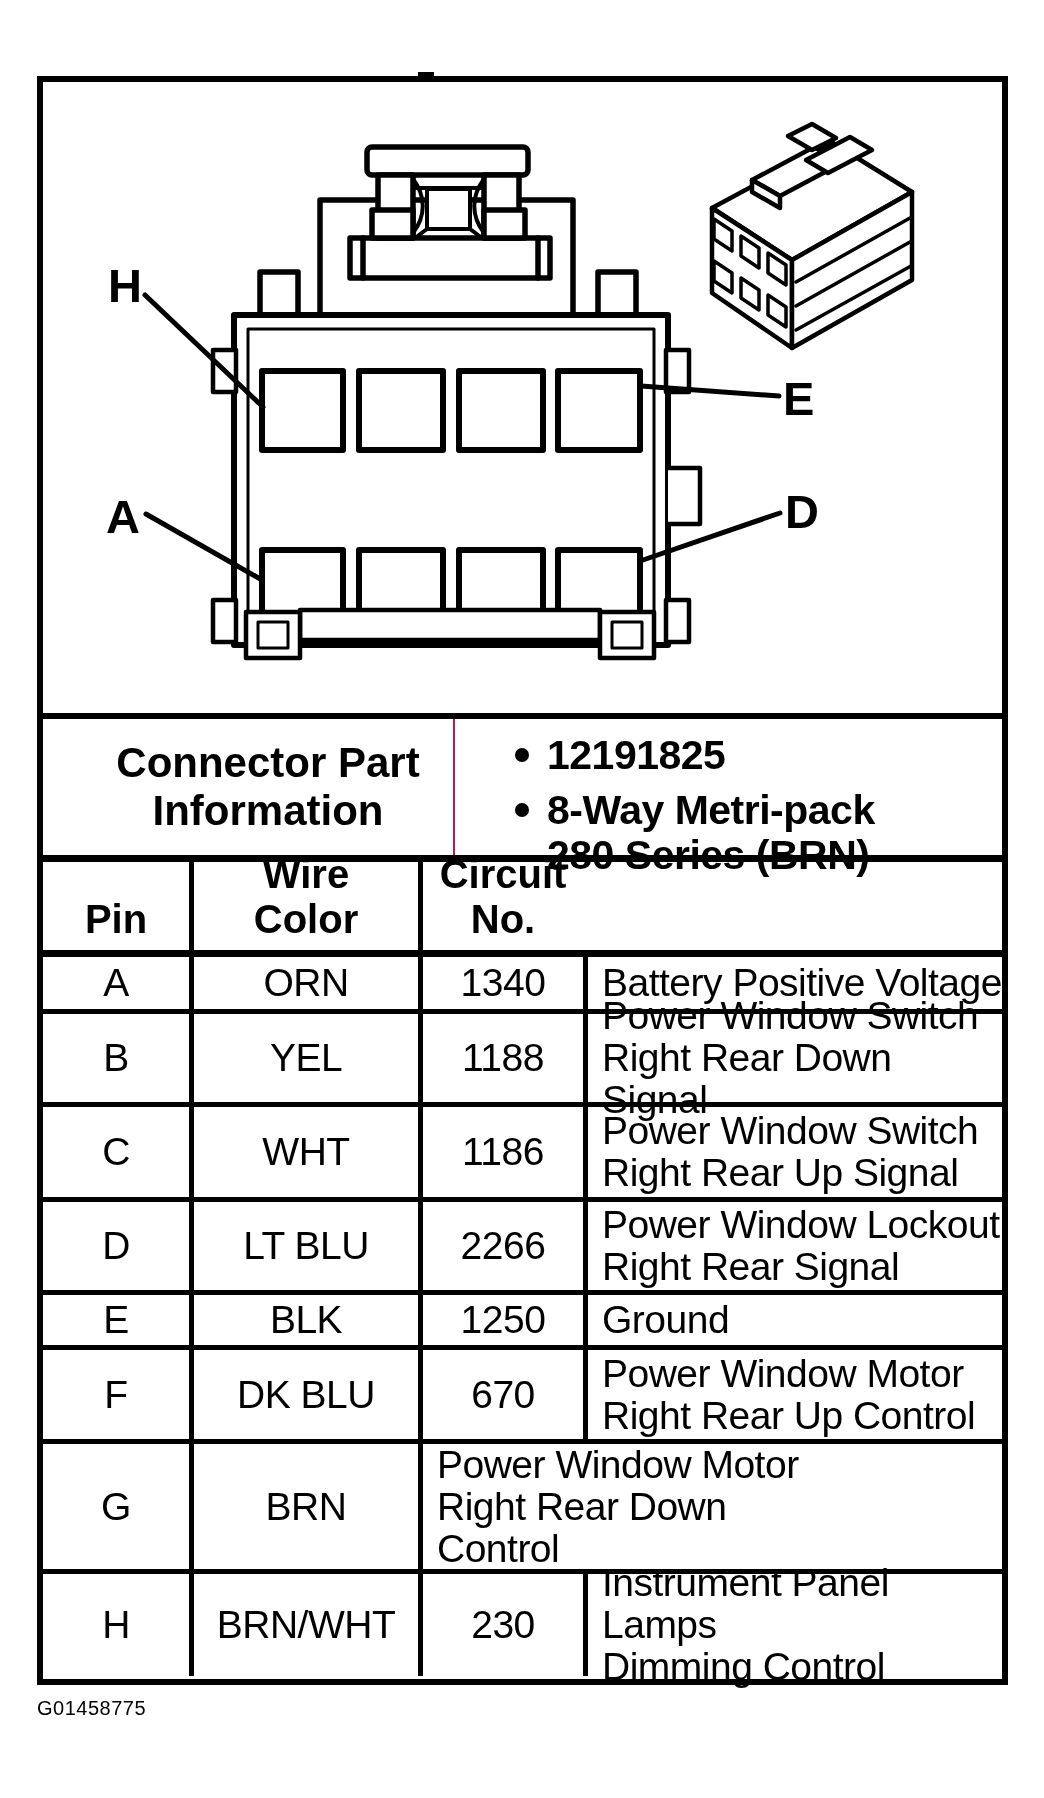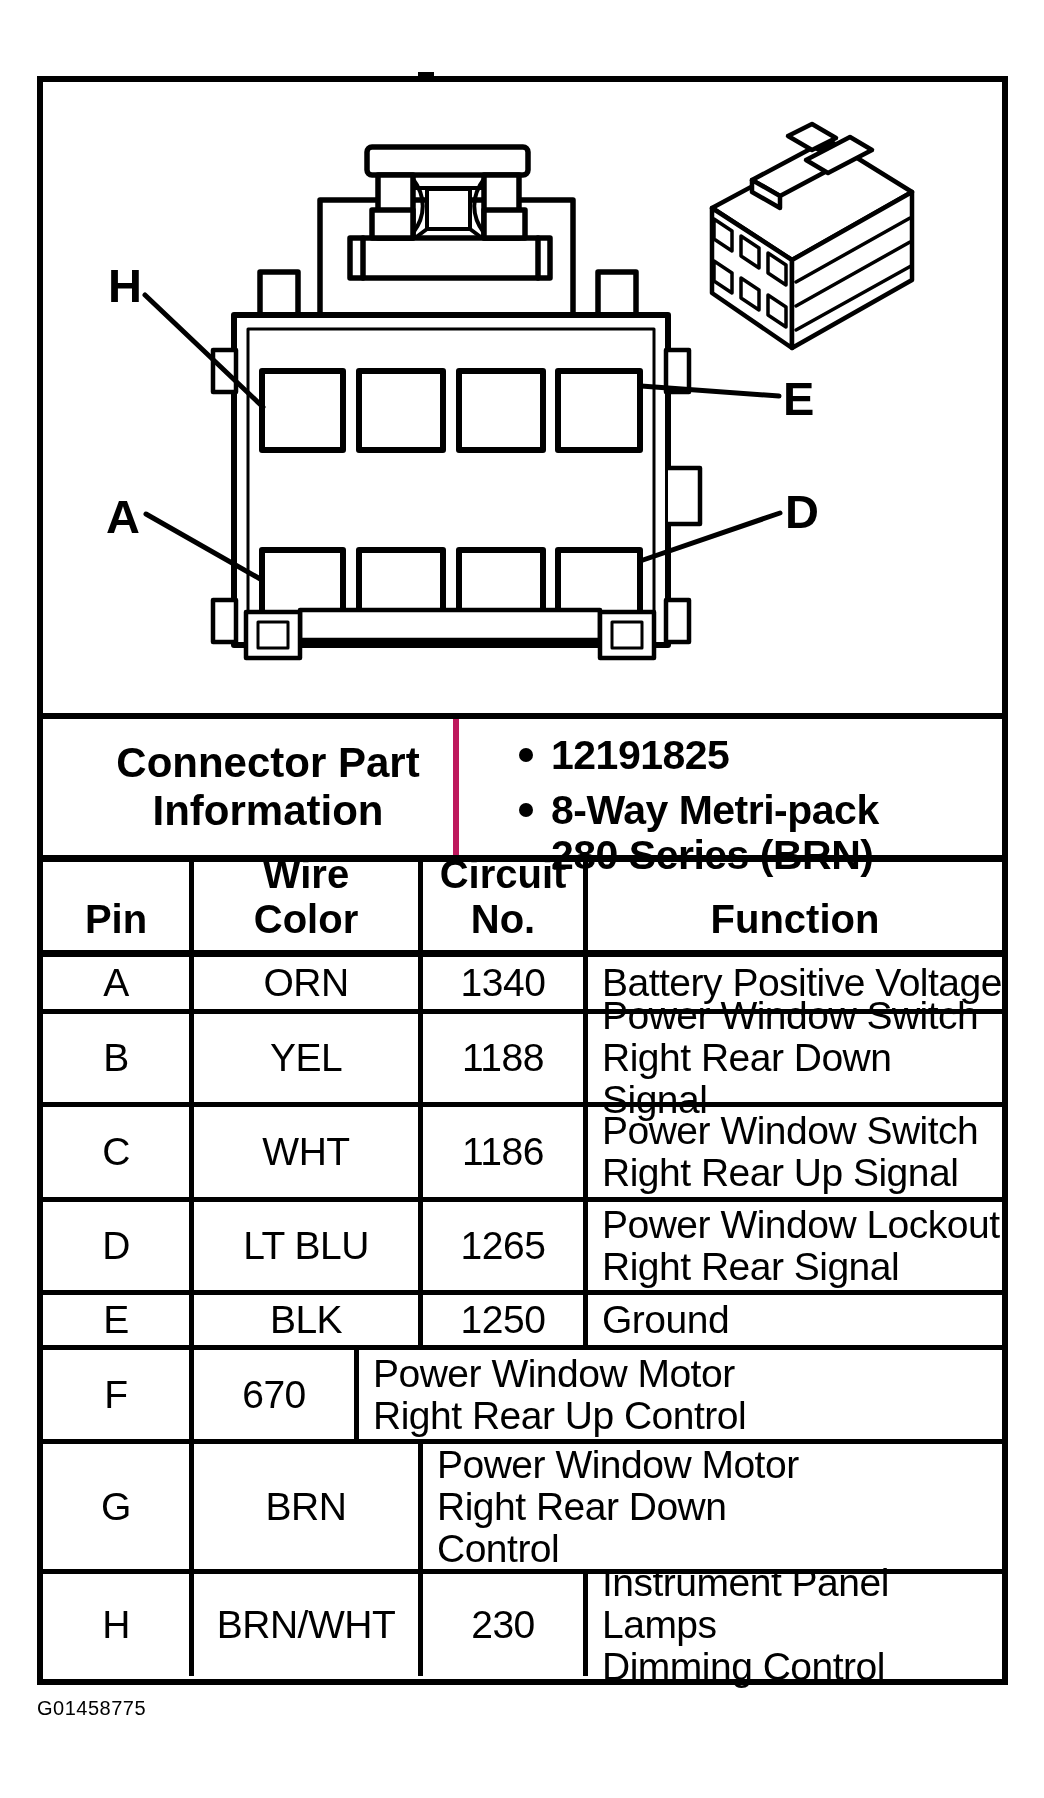--- a/index.html
+++ b/index.html
@@ -18,21 +18,21 @@
   .diagram-cell{position:relative;height:637px;border-bottom:6px solid #000;box-sizing:border-box;overflow:hidden;}
   .diagram-cell svg{display:block;}
 
   
   .pi-row{display:flex;height:143px;border-bottom:7px solid #000;box-sizing:border-box;padding-left:40px;}
   .pi-title{
     width:370px;flex:0 0 370px;display:flex;align-items:center;justify-content:center;
     text-align:center;font-weight:bold;font-size:42px;line-height:48px;white-space:pre-line;
     box-sizing:border-box;
   }
-  .pi-bullets-cell{flex:1;border-left:6px solid #be185d;box-sizing:border-box;padding:14px 10px 0 56px;}
+  .pi-bullets-cell{flex:1;border-left:2px solid #be185d;box-sizing:border-box;padding:14px 10px 0 56px;}
   .pi-bullets-cell ul{list-style:none;margin:0;padding:0;}
   .pi-bullets-cell li{
     position:relative;padding-left:36px;margin-bottom:10px;
     font-weight:bold;font-size:41px;line-height:45px;white-space:pre-line;letter-spacing:-0.5px;
   }
   .pi-bullets-cell li::before{
     content:"";position:absolute;left:4px;top:15px;width:14px;height:14px;border-radius:50%;background:#000;
   }
 
   
@@ -184,23 +184,20 @@
       <span>Pin</span>
     </div>
     <div class="hdr-cell w-wire col-b" data-name="column-header-wire-color">
       <span>Wire
 Color</span>
     </div>
     <div class="hdr-cell w-circ col-b" data-name="column-header-circuit-no">
       <span>Circuit
 No.</span>
     </div>
-    <div class="hdr-cell w-func col-b" data-name="column-header-function">
-      <span>Function</span>
-    </div>
   </div>
 
   <div data-name="pin-table-rows">
   <div class="t-row" data-name="pin-table-row">
     <div class="cell w-pin" data-name="pin-cell">A</div>
     <div class="cell w-wire col-b" data-name="wire-color-cell">ORN</div>
     <div class="cell w-circ col-b" data-name="circuit-cell">1340</div>
     <div class="cell w-func col-b func-c" data-name="function-cell">Battery Positive Voltage</div>
   </div>
 
@@ -216,34 +213,35 @@
     <div class="cell w-pin" data-name="pin-cell">C</div>
     <div class="cell w-wire col-b" data-name="wire-color-cell">WHT</div>
     <div class="cell w-circ col-b" data-name="circuit-cell">1186</div>
     <div class="cell w-func col-b func-c" data-name="function-cell">Power Window Switch
 Right Rear Up Signal</div>
   </div>
 
   <div class="t-row" data-name="pin-table-row">
     <div class="cell w-pin" data-name="pin-cell">D</div>
     <div class="cell w-wire col-b" data-name="wire-color-cell">LT BLU</div>
-    <div class="cell w-circ col-b" data-name="circuit-cell">1265</div>
+    <div class="cell w-circ col-b" data-name="circuit-cell">2266</div>
     <div class="cell w-func col-b func-c" data-name="function-cell">Power Window Lockout
 Right Rear Signal</div>
   </div>
 
   <div class="t-row" data-name="pin-table-row">
     <div class="cell w-pin" data-name="pin-cell">E</div>
     <div class="cell w-wire col-b" data-name="wire-color-cell">BLK</div>
     <div class="cell w-circ col-b" data-name="circuit-cell">1250</div>
     <div class="cell w-func col-b func-c" data-name="function-cell">Ground</div>
   </div>
 
   <div class="t-row" data-name="pin-table-row">
     <div class="cell w-pin" data-name="pin-cell">F</div>
+    <div class="cell w-wire col-b" data-name="wire-color-cell">DK BLU</div>
     <div class="cell w-circ col-b" data-name="circuit-cell">670</div>
     <div class="cell w-func col-b func-c" data-name="function-cell">Power Window Motor
 Right Rear Up Control</div>
   </div>
 
   <div class="t-row" data-name="pin-table-row">
     <div class="cell w-pin" data-name="pin-cell">G</div>
     <div class="cell w-wire col-b" data-name="wire-color-cell">BRN</div>
     <div class="cell w-func col-b func-c" data-name="function-cell">Power Window Motor
 Right Rear Down

